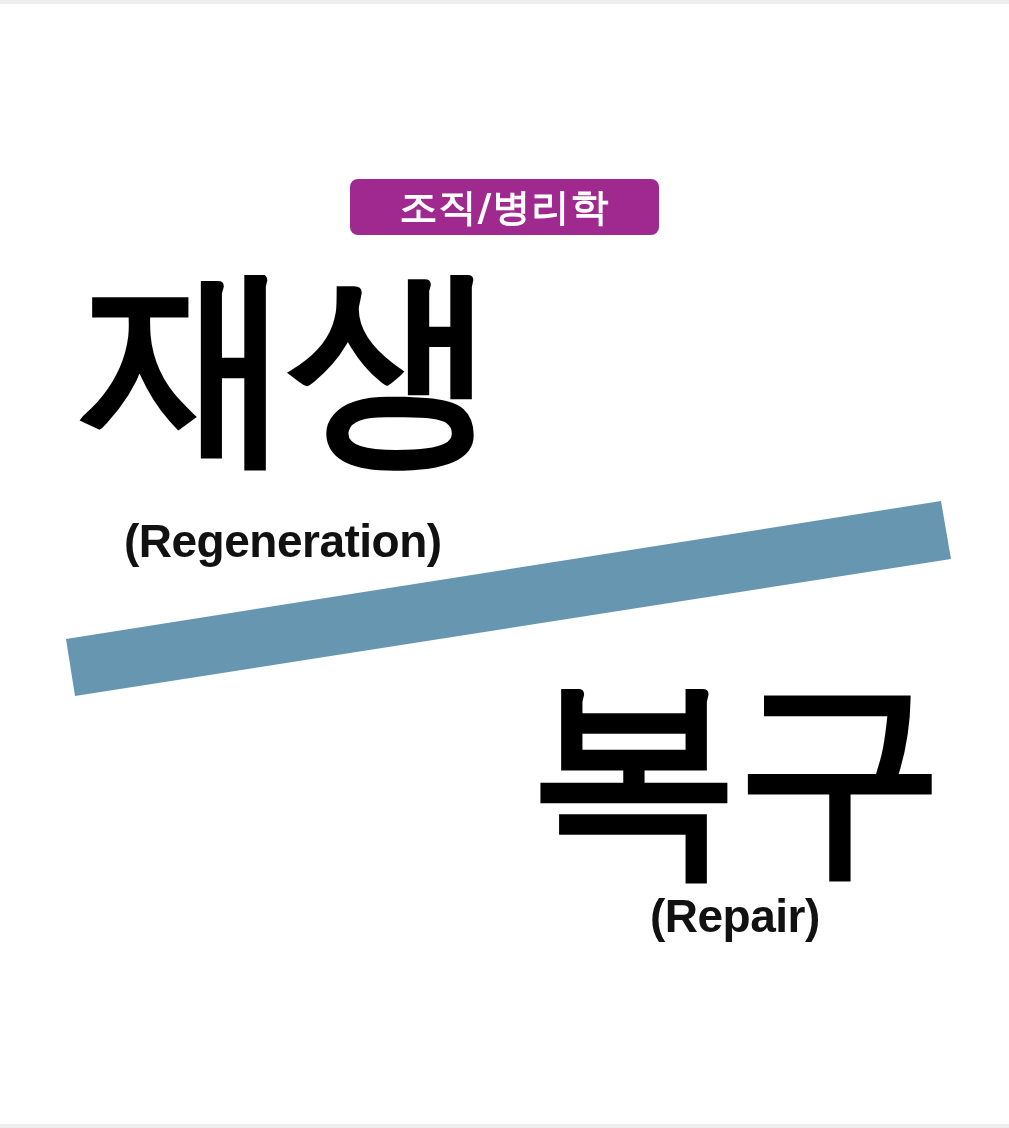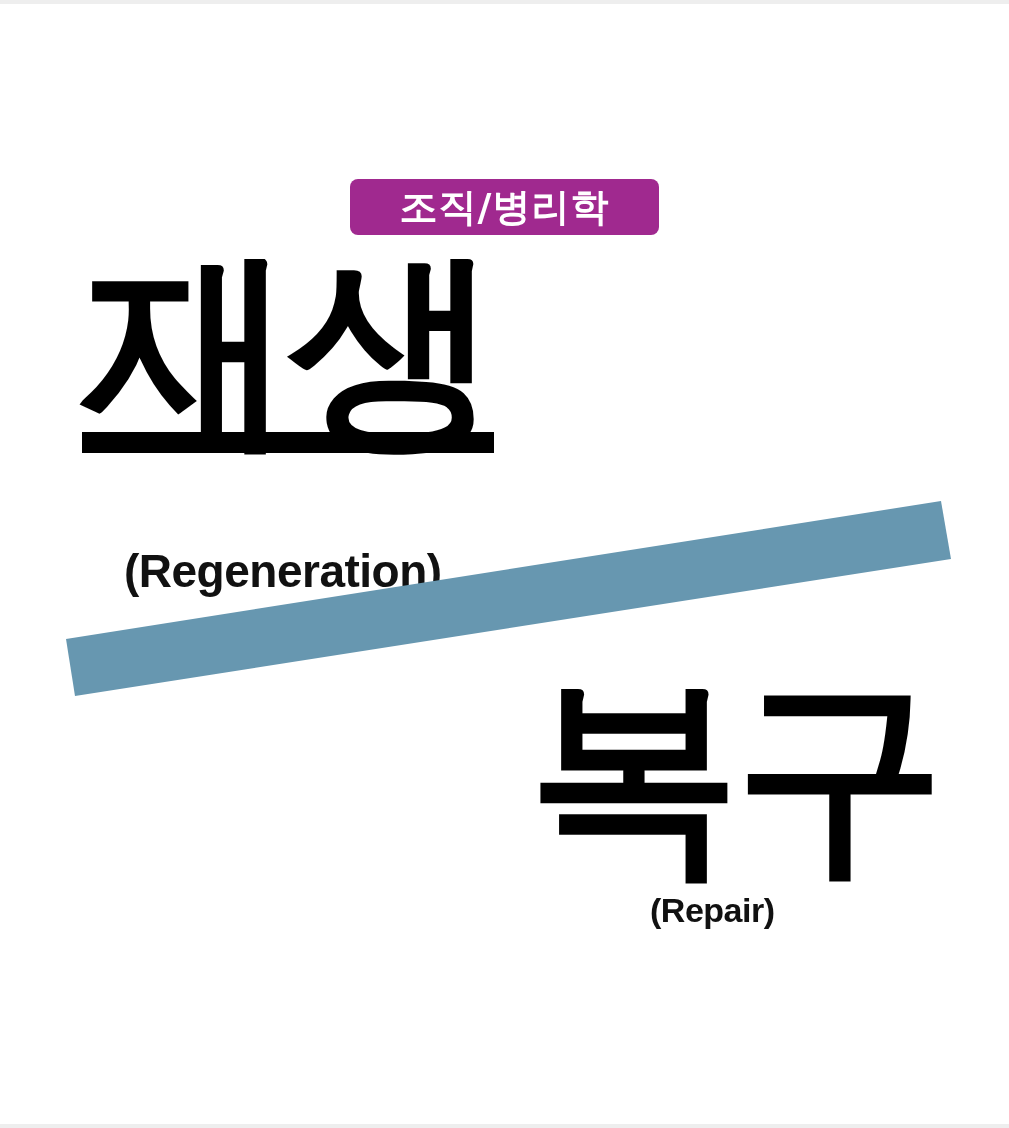--- a/index.html
+++ b/index.html
@@ -44,47 +44,45 @@
     }
     .big-word {
       position: absolute;
       font-family: "DejaVu Sans", sans-serif;
       font-weight: bold;
       color: #000000;
       line-height: 1;
       white-space: nowrap;
     }
     .word-regeneration {
-      left: 82px; top: 242px;
+      left: 82px; top: 258px;
       font-size: 212px;
       letter-spacing: -6px;
-      text-decoration: underline;
     }
     .word-repair {
       left: 528px; top: 669px;
       font-size: 212px;
       letter-spacing: -6px;
     }
     .sub-label {
       position: absolute;
       font-family: "Liberation Sans", sans-serif;
       font-weight: bold;
       color: #111111;
       line-height: 1;
       white-space: nowrap;
     }
     .sub-regeneration {
       left: 124px; top: 518px;
       font-size: 46px;
       letter-spacing: -0.5px;
-      margin-top: 30px;
     }
     .sub-repair {
       left: 650px; top: 893px;
-      font-size: 34px;
+      font-size: 46px;
       letter-spacing: -0.5px;
     }
     .slash-bar {
       position: absolute;
       left: 0; top: 0;
       width: 1009px; height: 1128px;
       pointer-events: none;
     }
   </style>
 </head>

